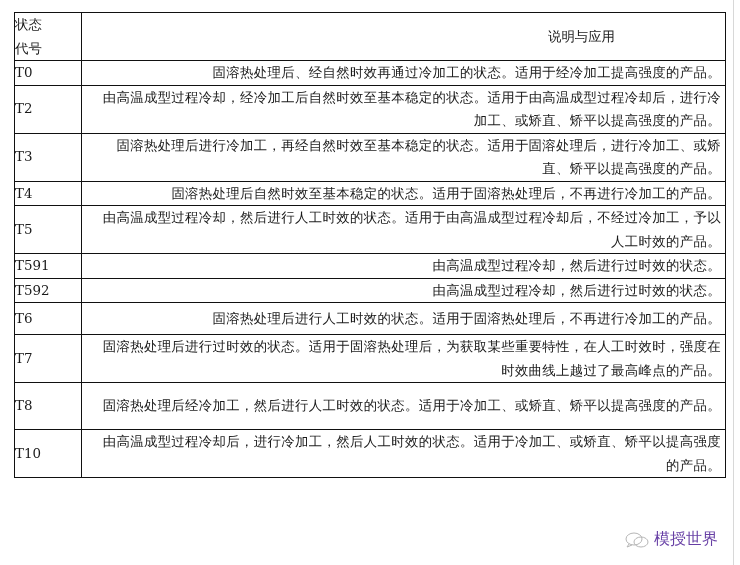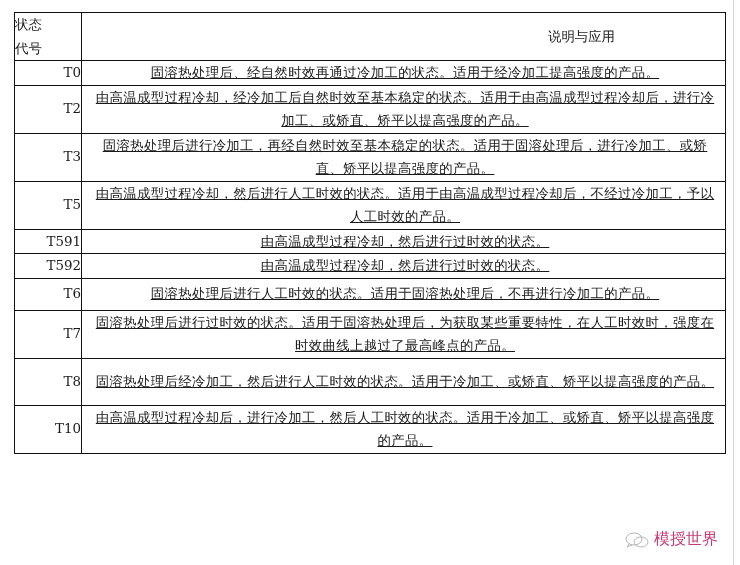--- a/index.html
+++ b/index.html
@@ -10,28 +10,28 @@
   .page-edge { position: absolute; left: 733px; top: 0; width: 1px; height: 565px; background: #d8d8d8; }
   table.temper {
     position: absolute; left: 14px; top: 12px; width: 712px;
     border-collapse: collapse; table-layout: fixed;
   }
   table.temper td {
     border: 1px solid #111; padding: 0; vertical-align: middle;
     font-size: 13.4px; line-height: 23.5px;
   }
   td.code {
-    width: 66px; text-align: right;
+    width: 66px; text-align: left;
     font-family: "DejaVu Serif", "Liberation Serif", serif; font-size: 13px;
   }
-  td.desc { padding-left: 7px !important; padding-right: 4px !important; text-align: center; letter-spacing: 0.35px; text-decoration: underline; }
+  td.desc { padding-left: 7px !important; padding-right: 4px !important; text-align: right; letter-spacing: 0.35px; }
   td.hdr-code { text-align: left; line-height: 22px; }
   td.hdr-desc { text-align: right; padding-right: 110px !important; }
   .watermark {
-    position: absolute; left: 624px; top: 529px; color: #be185d; font-size: 16px;
+    position: absolute; left: 624px; top: 529px; color: #4c1d95; font-size: 16px;
     display: flex; align-items: center; gap: 4px; opacity: 0.85;
   }
   .watermark svg { display: block; }
 </style>
 </head>
 <body>
 
 <div class="page-edge"></div>
 
 <table class="temper">
@@ -51,20 +51,24 @@
       <td class="code">T0</td>
       <td class="desc">固溶热处理后、经自然时效再通过冷加工的状态。适用于经冷加工提高强度的产品。</td>
     </tr>
     <tr style="height:47px">
       <td class="code">T2</td>
       <td class="desc">由高温成型过程冷却，经冷加工后自然时效至基本稳定的状态。适用于由高温成型过程冷却后，进行冷加工、或矫直、矫平以提高强度的产品。</td>
     </tr>
     <tr style="height:47px">
       <td class="code">T3</td>
       <td class="desc">固溶热处理后进行冷加工，再经自然时效至基本稳定的状态。适用于固溶处理后，进行冷加工、或矫直、矫平以提高强度的产品。</td>
+    </tr>
+    <tr style="height:23px">
+      <td class="code">T4</td>
+      <td class="desc">固溶热处理后自然时效至基本稳定的状态。适用于固溶热处理后，不再进行冷加工的产品。</td>
     </tr>
     <tr style="height:47px">
       <td class="code">T5</td>
       <td class="desc">由高温成型过程冷却，然后进行人工时效的状态。适用于由高温成型过程冷却后，不经过冷加工，予以人工时效的产品。</td>
     </tr>
     <tr style="height:24px">
       <td class="code">T591</td>
       <td class="desc">由高温成型过程冷却，然后进行过时效的状态。</td>
     </tr>
     <tr style="height:24px">

